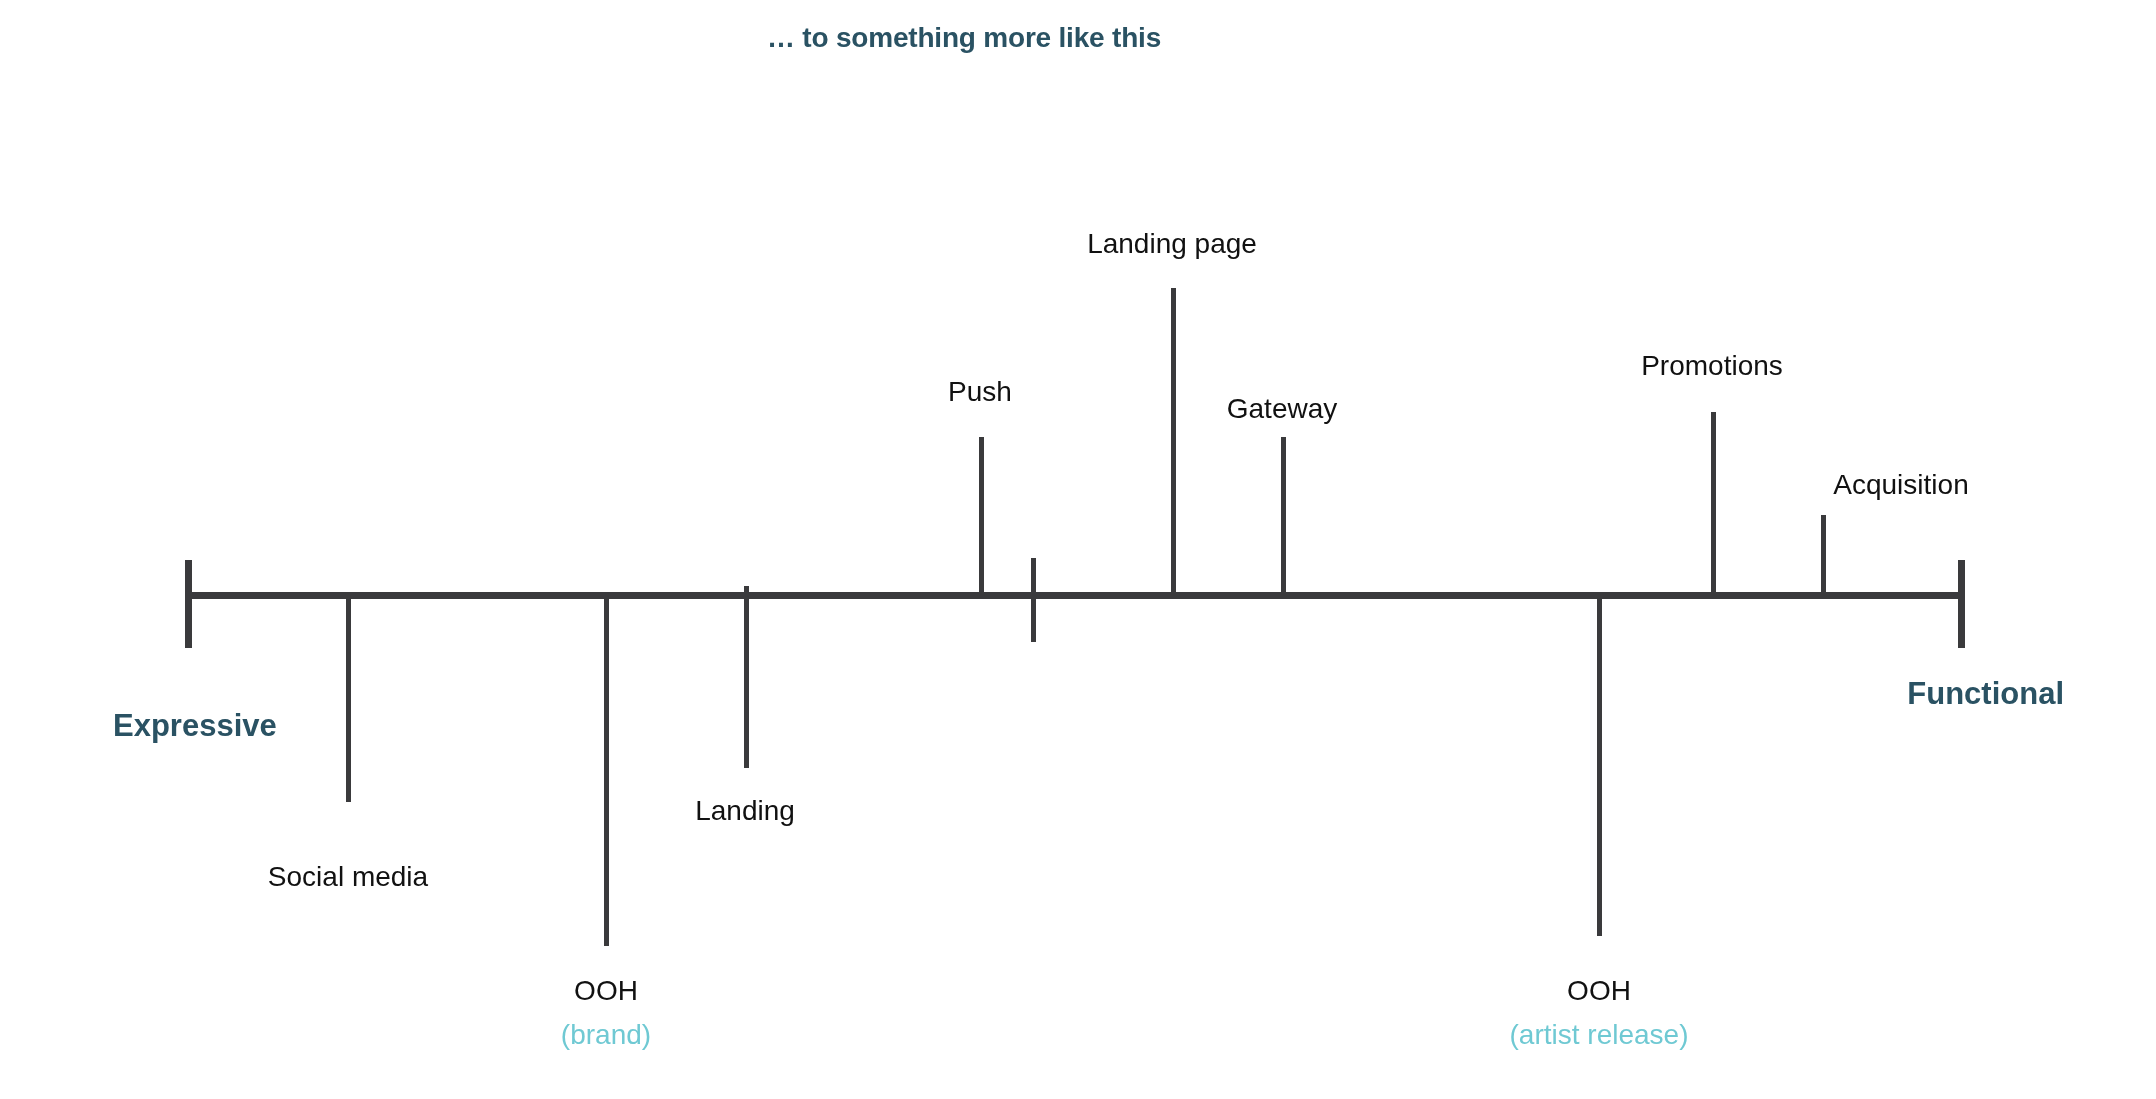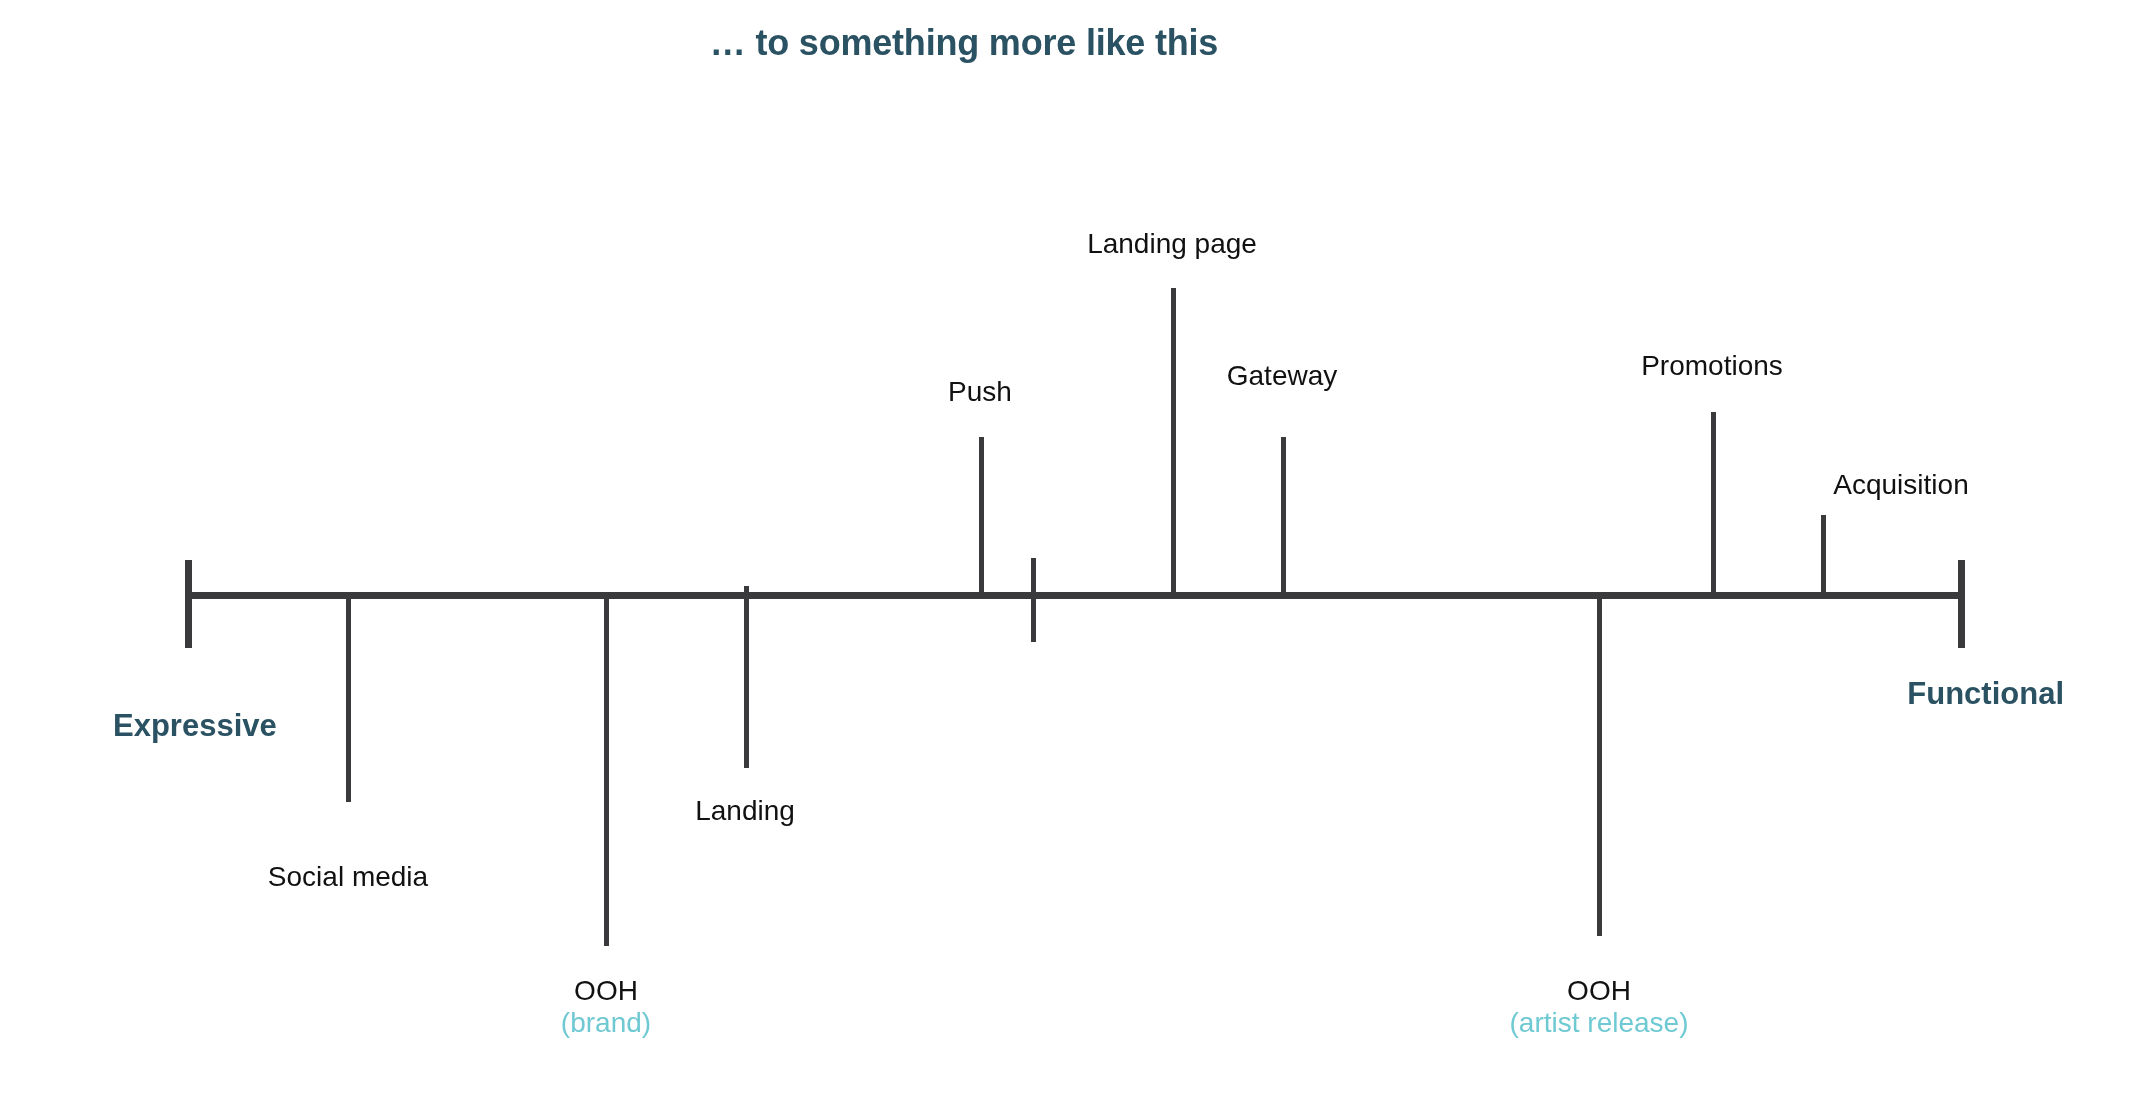--- a/index.html
+++ b/index.html
@@ -20,21 +20,21 @@
     overflow: hidden;
   }
 
   
   .slide-title {
     position: absolute;
     left: 0;
     top: 22px;
     width: 1928px;
     text-align: center;
-    font-size: 36px;
+    font-size: 28px;
     font-weight: 700;
     letter-spacing: -0.2px;
     color: #2a5263;
     white-space: nowrap;
   }
 
   
   .axis-line {
     position: absolute;
     background: #3a3a3c;
@@ -79,21 +79,21 @@
     font-weight: 400;
     color: #111111;
     white-space: nowrap;
     text-align: center;
     transform: translateX(-50%);
     line-height: 1.15;
   }
   .item-label .sub {
     display: block;
     color: #6fc9d3;
-    margin-top: 0;
+    margin-top: 12px;
   }
 </style>
 </head>
 <body>
 
 <div id="stage">
 
   <div class="slide-title">… to something more like this</div>
 
   <div class="axis-line axis-main"></div>
@@ -117,21 +117,21 @@
   <div class="tick" style="left:1031px; top:558px; height:84px;"></div>
 
   <div class="item-label" style="left:980px; top:376px;">
     <span>Push</span>
   </div>
 
   <div class="item-label" style="left:1172px; top:228px;">
     <span>Landing page</span>
   </div>
 
-  <div class="item-label" style="left:1282px; top:360px;">
+  <div class="item-label" style="left:1282px; top:393px;">
     <span>Gateway</span>
   </div>
 
   <div class="item-label" style="left:1712px; top:350px;">
     <span>Promotions</span>
   </div>
 
   <div class="item-label" style="left:1901px; top:469px;">
     <span>Acquisition</span>
   </div>

